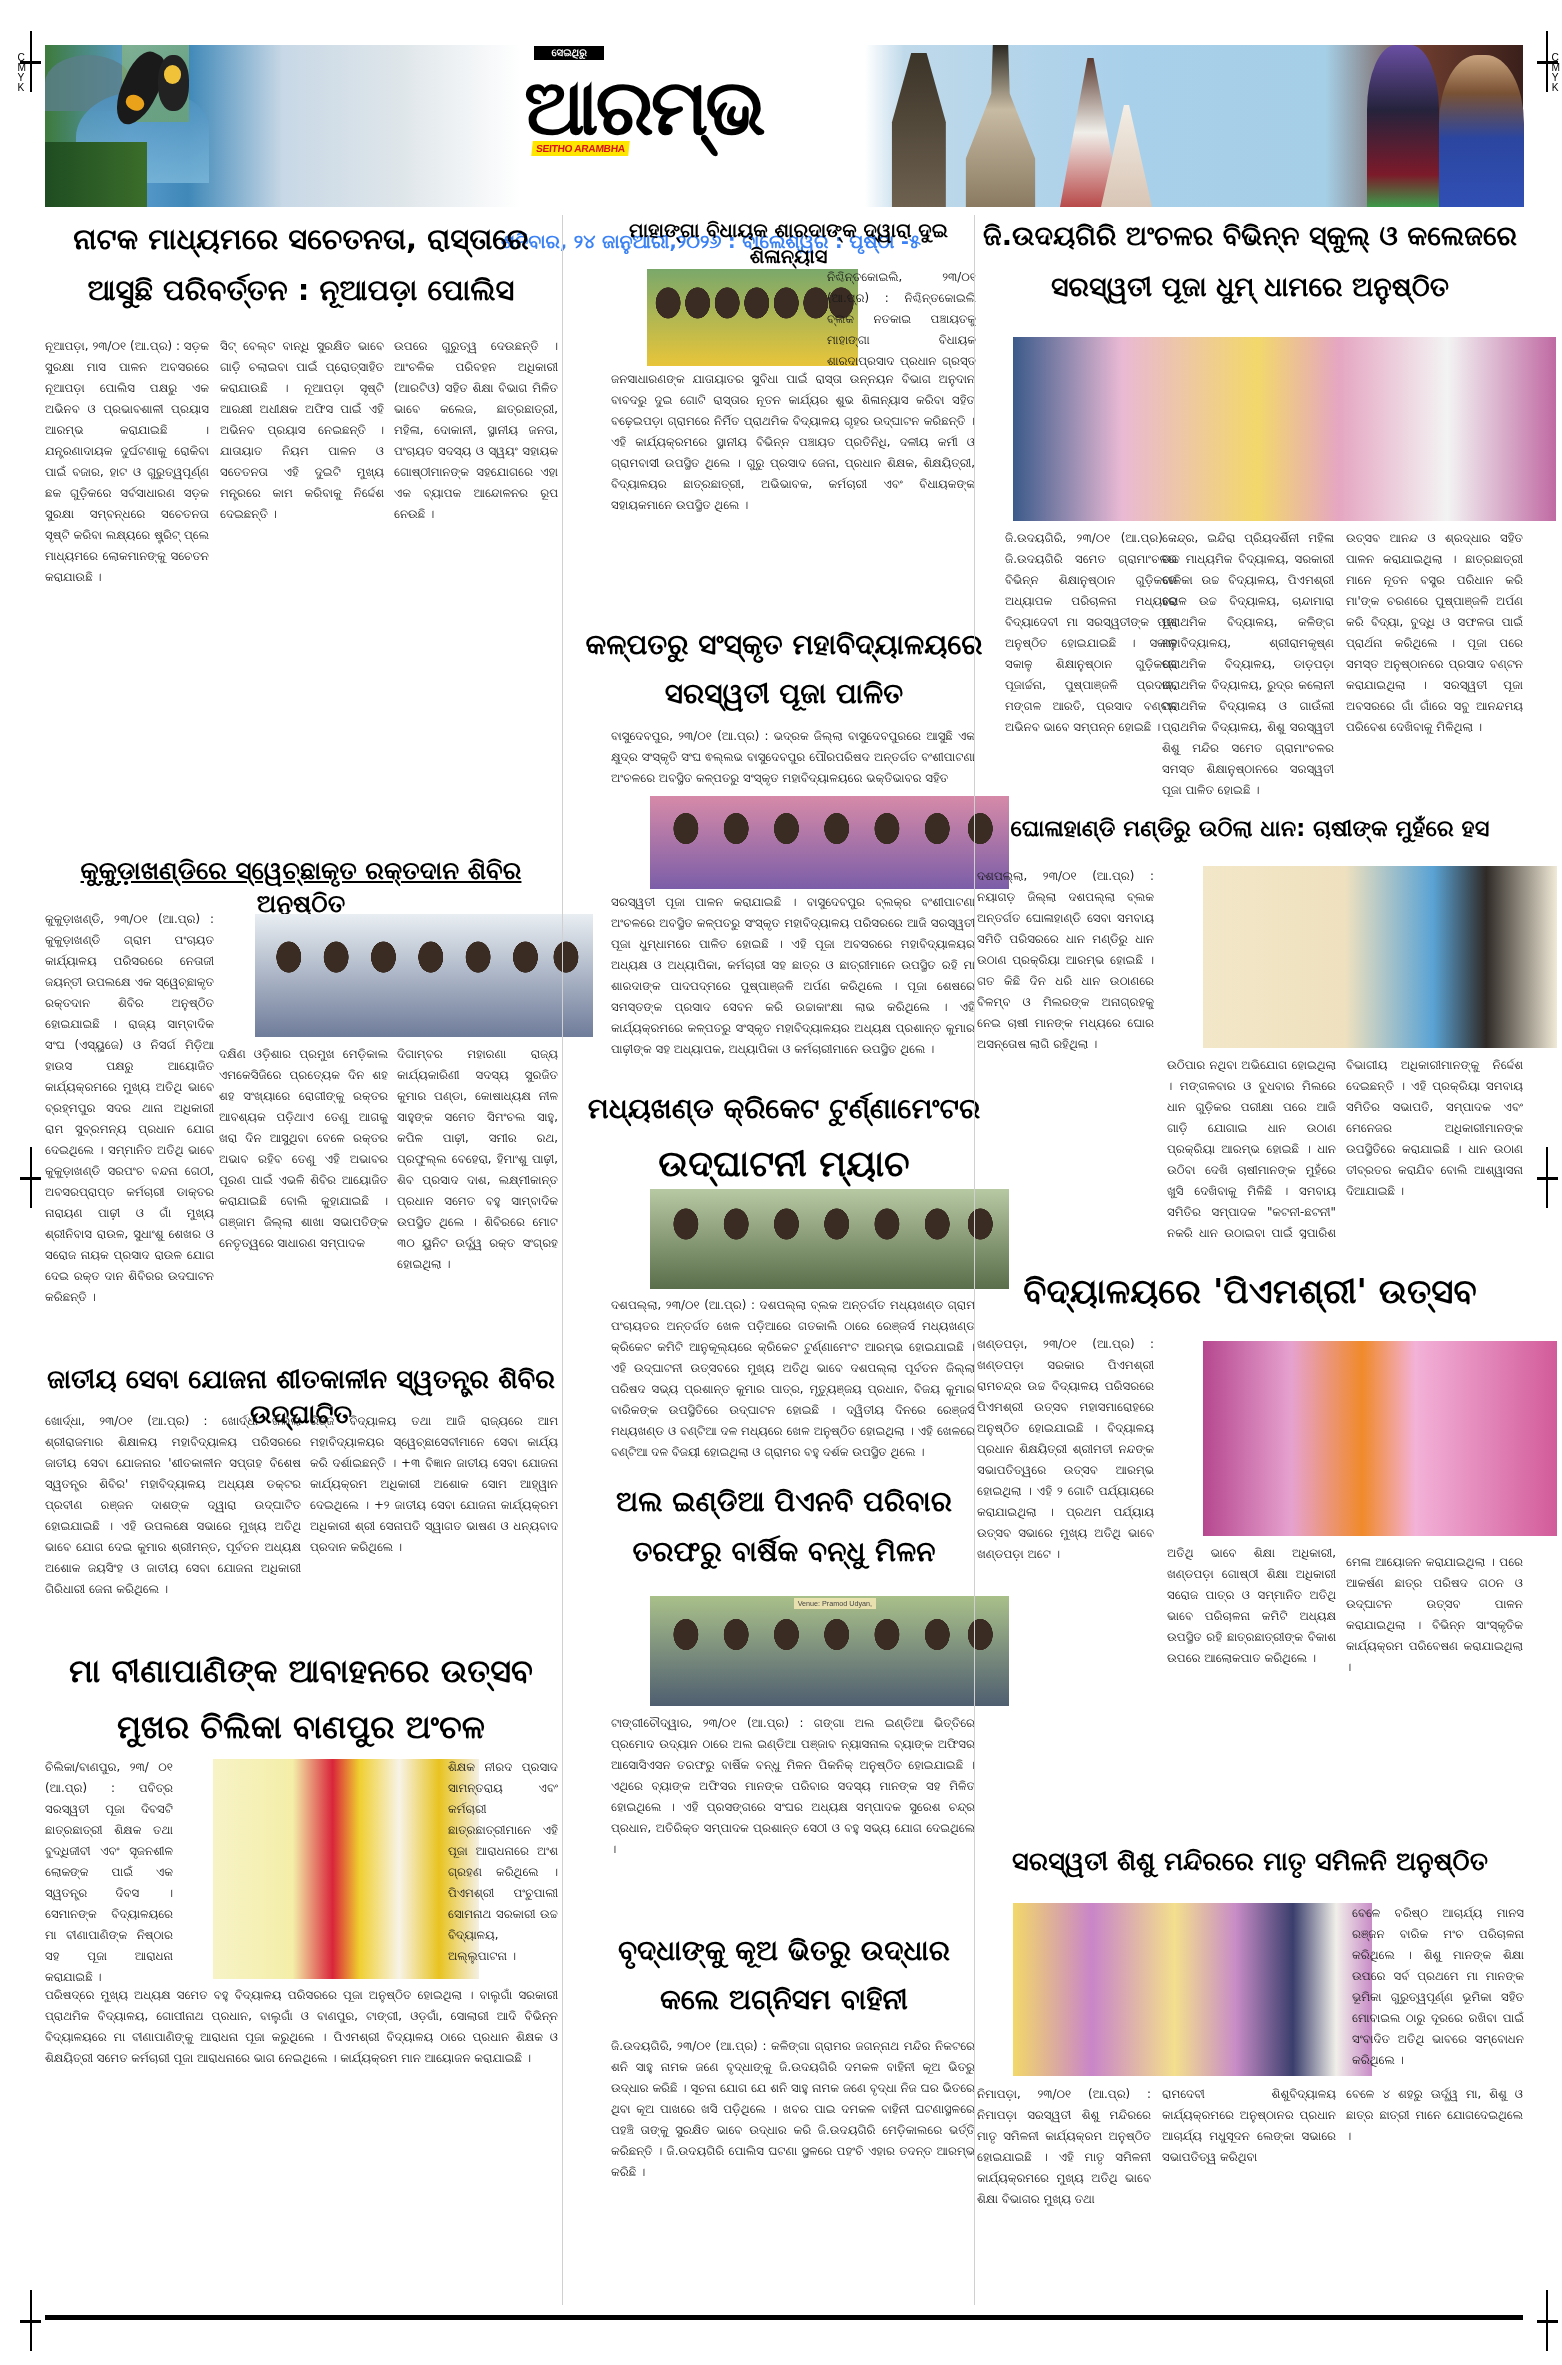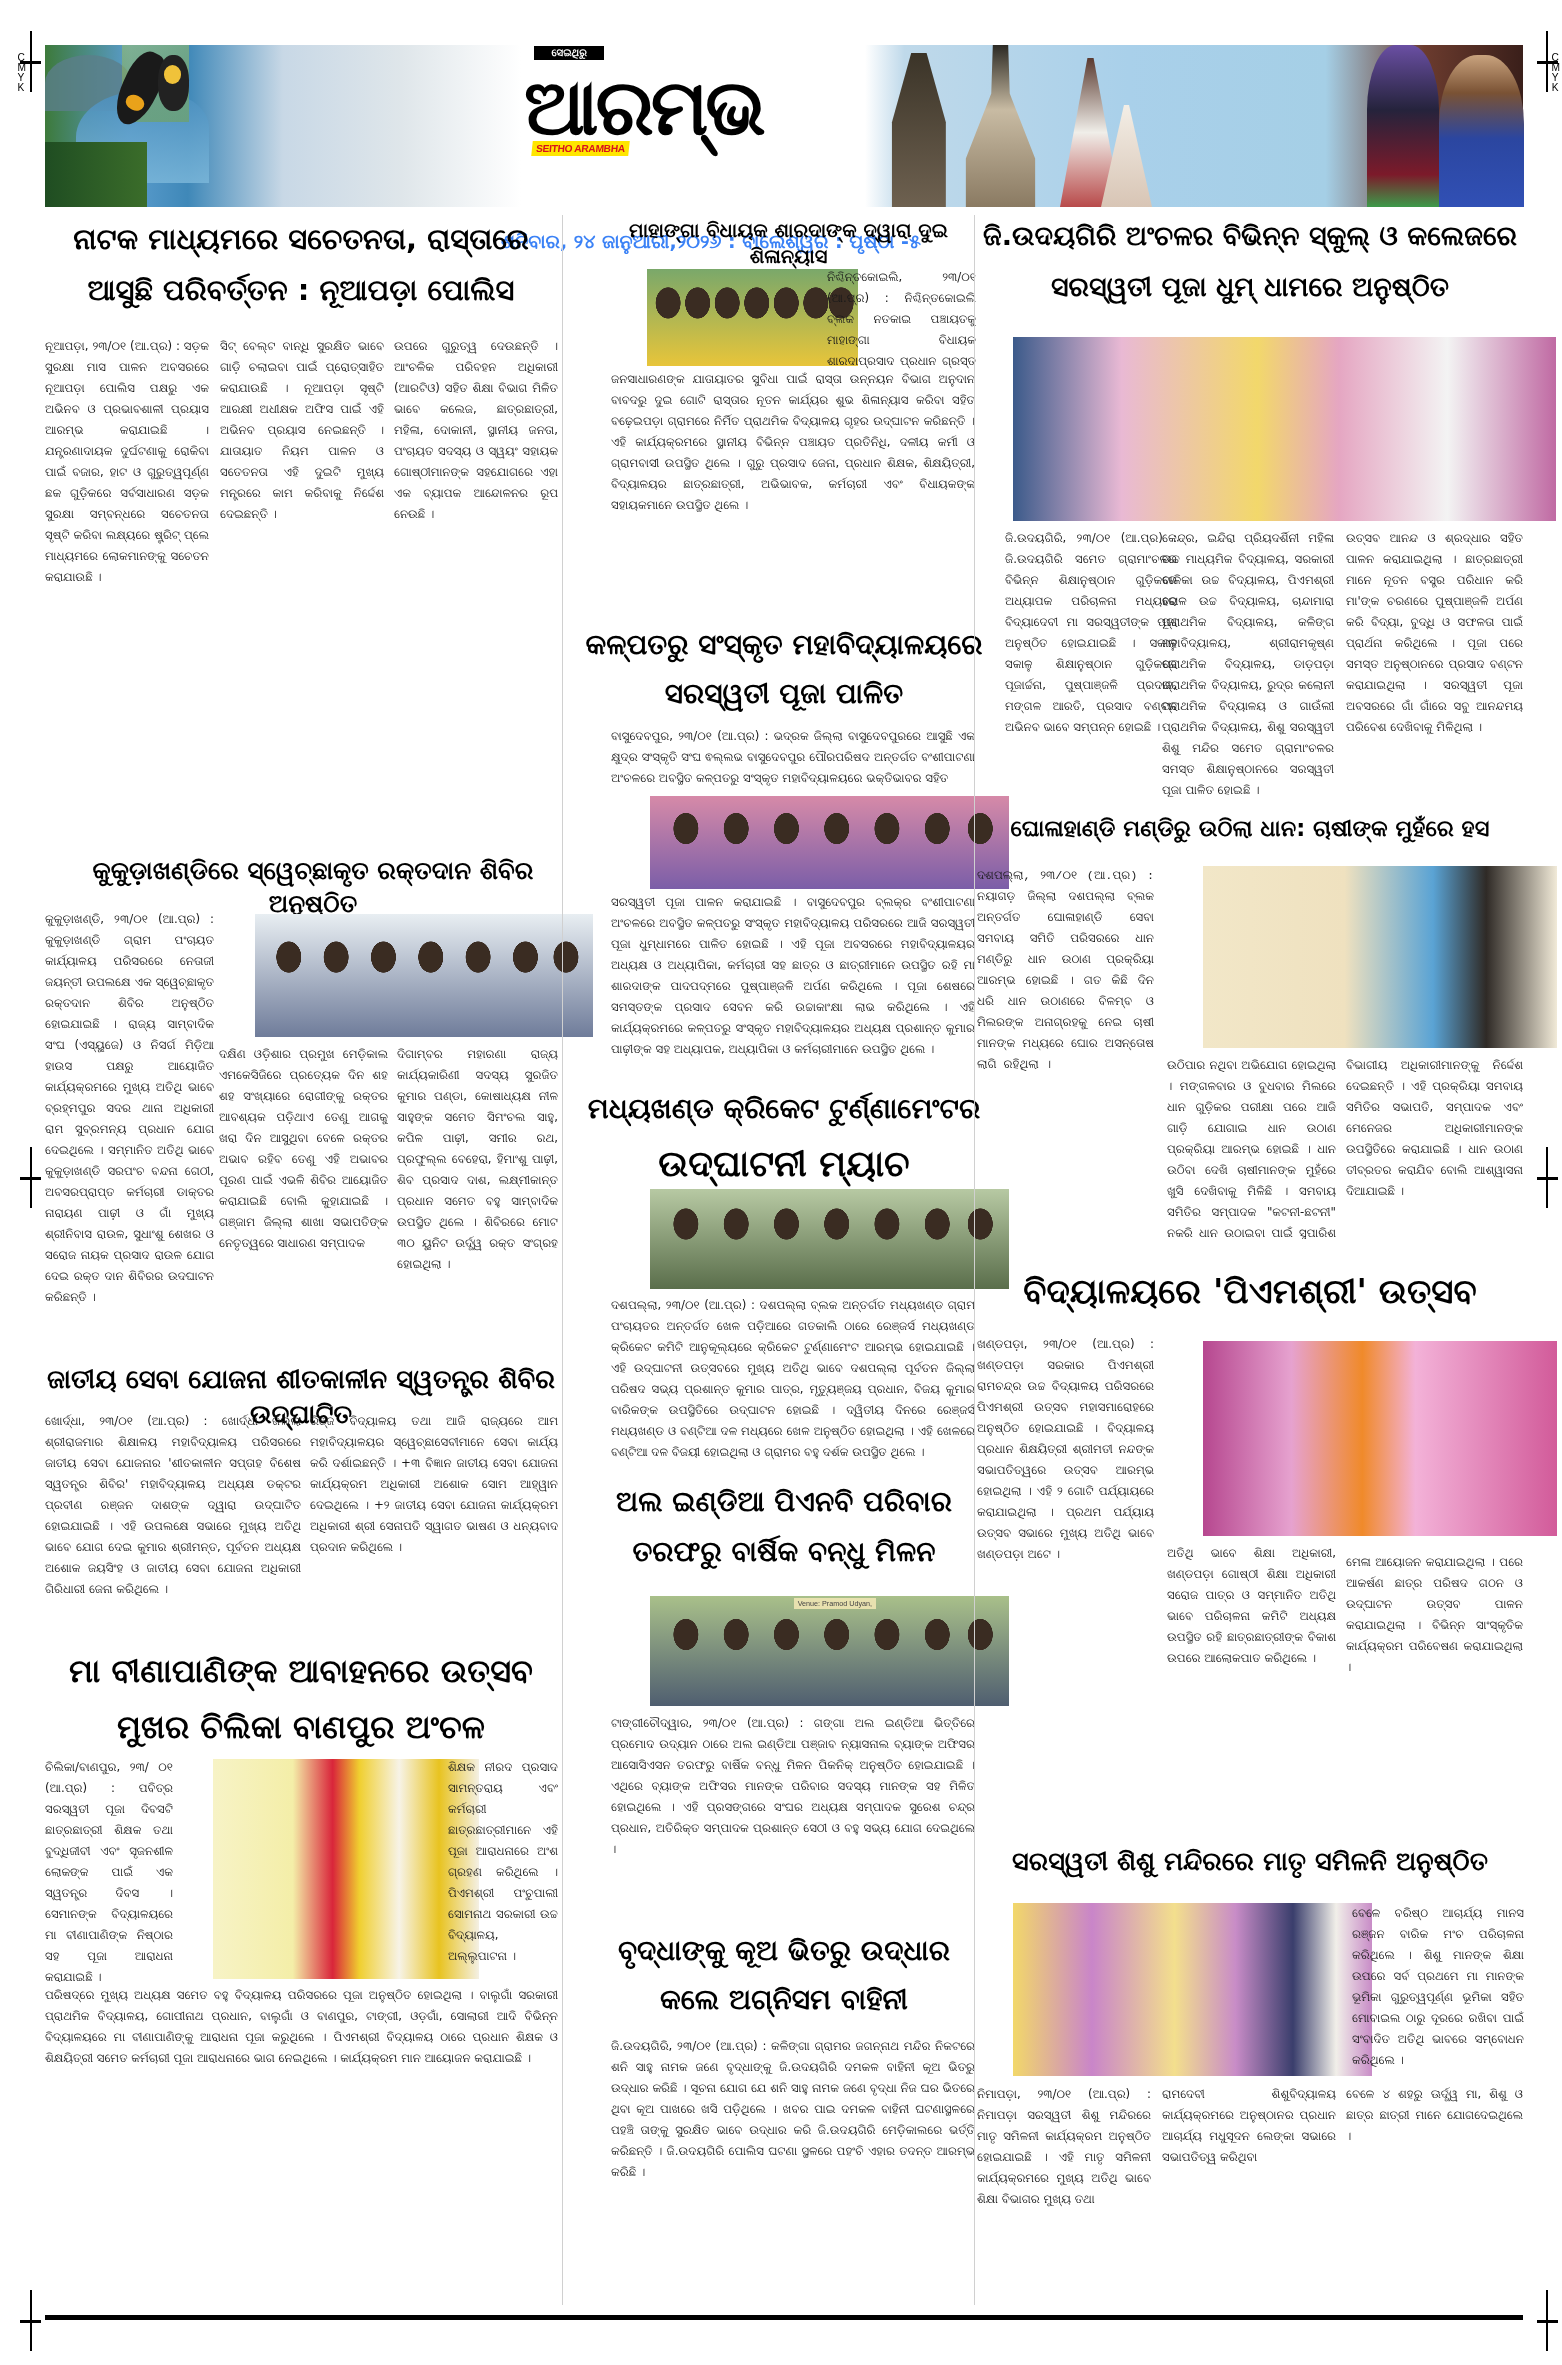--- a/index.html
+++ b/index.html
@@ -143,26 +143,26 @@
 <div class="body" style="left:611px; top:892px; width:364px; height:190px;">ସରସ୍ୱତୀ ପୂଜା ପାଳନ କରାଯାଇଛି । ବାସୁଦେବପୁର ବ୍ଲକ୍‌ର ବଂଶୀପାଟଣା ଅଂଚଳରେ ଅବସ୍ଥିତ କଳ୍ପତରୁ ସଂସ୍କୃତ ମହାବିଦ୍ୟାଳୟ ପରିସରରେ ଆଜି ସରସ୍ୱତୀ ପୂଜା ଧୁମ୍‌ଧାମରେ ପାଳିତ ହୋଇଛି । ଏହି ପୂଜା ଅବସରରେ ମହାବିଦ୍ୟାଳୟର ଅଧ୍ୟକ୍ଷ ଓ ଅଧ୍ୟାପିକା, କର୍ମଚାରୀ ସହ ଛାତ୍ର ଓ ଛାତ୍ରୀମାନେ ଉପସ୍ଥିତ ରହି ମା ଶାରଦାଙ୍କ ପାଦପଦ୍ମରେ ପୁଷ୍ପାଞ୍ଜଳି ଅର୍ପଣ କରିଥିଲେ । ପୂଜା ଶେଷରେ ସମସ୍ତଙ୍କ ପ୍ରସାଦ ସେବନ କରି ଉଚ୍ଚାକାଂକ୍ଷା ଲାଭ କରିଥିଲେ । ଏହି କାର୍ଯ୍ୟକ୍ରମରେ କଳ୍ପତରୁ ସଂସ୍କୃତ ମହାବିଦ୍ୟାଳୟର ଅଧ୍ୟକ୍ଷ ପ୍ରଶାନ୍ତ କୁମାର ପାଢ଼ୀଙ୍କ ସହ ଅଧ୍ୟାପକ, ଅଧ୍ୟାପିକା ଓ କର୍ମଚାରୀମାନେ ଉପସ୍ଥିତ ଥିଲେ ।</div>
 
 <div class="hl" style="left:976px; top:218px; width:548px; font-size:27px;">ଜି.ଉଦୟଗିରି ଅଂଚଳର ବିଭିନ୍ନ ସ୍କୁଲ୍ ଓ କଲେଜରେ</div>
 <div class="hl" style="left:976px; top:269px; width:548px; font-size:27px;">ସରସ୍ୱତୀ ପୂଜା ଧୁମ୍ ଧାମରେ ଅନୁଷ୍ଠିତ</div>
 <div class="photo" style="left:977px; top:337px; width:543px; height:184px; background: linear-gradient(90deg,#3b5a8a 0%, #e9b9d4 20%, #f2d86b 45%, #e5a6c2 60%, #f3f3f3 80%, #c06aa3 100%);"></div>
 <div class="body" style="left:977px; top:528px; width:172px; height:307px;margin-left:28px;">ଜି.ଉଦୟଗିରି, ୨୩/୦୧ (ଆ.ପ୍ର) : ଜି.ଉଦୟଗିରି ସମେତ ଗ୍ରାମାଂଚଳର ବିଭିନ୍ନ ଶିକ୍ଷାନୁଷ୍ଠାନ ଗୁଡ଼ିକରେ ଅଧ୍ୟାପକ ପରିଚାଳନା ମଧ୍ୟରେ ବିଦ୍ୟାଦେବୀ ମା ସରସ୍ୱତୀଙ୍କ ପୂଜା ଅନୁଷ୍ଠିତ ହୋଇଯାଇଛି । ସକାଳୁ ସକାଳୁ ଶିକ୍ଷାନୁଷ୍ଠାନ ଗୁଡ଼ିକରେ ପୂଜାର୍ଚ୍ଚନା, ପୁଷ୍ପାଞ୍ଜଳି ପ୍ରଦାନ, ମଙ୍ଗଳ ଆରତି, ପ୍ରସାଦ ବଣ୍ଟନ ଅଭିନବ ଭାବେ ସମ୍ପନ୍ନ ହୋଇଛି ।</div>
 <div class="body" style="left:1162px; top:528px; width:172px; height:307px;">କେନ୍ଦ୍ର, ଇନ୍ଦିରା ପ୍ରିୟଦର୍ଶିନୀ ମହିଳା ଉଚ୍ଚ ମାଧ୍ୟମିକ ବିଦ୍ୟାଳୟ, ସରକାରୀ ବାଳିକା ଉଚ୍ଚ ବିଦ୍ୟାଳୟ, ପିଏମଶ୍ରୀ ହରାଳ ଉଚ୍ଚ ବିଦ୍ୟାଳୟ, ଚାନ୍ଦାମାରା ପ୍ରାଥମିକ ବିଦ୍ୟାଳୟ, କଳିଙ୍ଗ ମହାବିଦ୍ୟାଳୟ, ଶ୍ରୀରାମକୃଷ୍ଣ ପ୍ରାଥମିକ ବିଦ୍ୟାଳୟ, ଡାଡ଼ପଡ଼ା ପ୍ରାଥମିକ ବିଦ୍ୟାଳୟ, ରୁଦ୍ର କଲୋନୀ ପ୍ରାଥମିକ ବିଦ୍ୟାଳୟ ଓ ଗାଉଁଲୀ ପ୍ରାଥମିକ ବିଦ୍ୟାଳୟ, ଶିଶୁ ସରସ୍ୱତୀ ଶିଶୁ ମନ୍ଦିର ସମେତ ଗ୍ରାମାଂଚଳର ସମସ୍ତ ଶିକ୍ଷାନୁଷ୍ଠାନରେ ସରସ୍ୱତୀ ପୂଜା ପାଳିତ ହୋଇଛି ।</div>
 <div class="body" style="left:1346px; top:528px; width:177px; height:307px;">ଉତ୍ସବ ଆନନ୍ଦ ଓ ଶ୍ରଦ୍ଧାର ସହିତ ପାଳନ କରାଯାଇଥିଲା । ଛାତ୍ରଛାତ୍ରୀ ମାନେ ନୂତନ ବସ୍ତ୍ର ପରିଧାନ କରି ମା'ଙ୍କ ଚରଣରେ ପୁଷ୍ପାଞ୍ଜଳି ଅର୍ପଣ କରି ବିଦ୍ୟା, ବୁଦ୍ଧି ଓ ସଫଳତା ପାଇଁ ପ୍ରାର୍ଥନା କରିଥିଲେ । ପୂଜା ପରେ ସମସ୍ତ ଅନୁଷ୍ଠାନରେ ପ୍ରସାଦ ବଣ୍ଟନ କରାଯାଇଥିଲା । ସରସ୍ୱତୀ ପୂଜା ଅବସରରେ ଗାଁ ଗାଁରେ ସବୁ ଆନନ୍ଦମୟ ପରିବେଶ ଦେଖିବାକୁ ମିଳିଥିଲା ।</div>
 
 <div class="hl" style="left:976px; top:813px; width:548px; font-size:22.5px;">ଘୋଳାହାଣ୍ଡି ମଣ୍ଡିରୁ ଉଠିଲା ଧାନ: ଚାଷୀଙ୍କ ମୁହଁରେ ହସ</div>
-<div class="body" style="left:977px; top:866px; width:177px; height:359px;font-family:Liberation Mono, monospace;">ଦଶପଲ୍ଲା, ୨୩/୦୧ (ଆ.ପ୍ର) : ନୟାଗଡ଼ ଜିଲ୍ଲା ଦଶପଲ୍ଲା ବ୍ଲକ ଅନ୍ତର୍ଗତ ଘୋଳାହାଣ୍ଡି ସେବା ସମବାୟ ସମିତି ପରିସରରେ ଧାନ ମଣ୍ଡିରୁ ଧାନ ଉଠାଣ ପ୍ରକ୍ରିୟା ଆରମ୍ଭ ହୋଇଛି । ଗତ କିଛି ଦିନ ଧରି ଧାନ ଉଠାଣରେ ବିଳମ୍ବ ଓ ମିଲରଙ୍କ ଅନାଗ୍ରହକୁ ନେଇ ଚାଷୀ ମାନଙ୍କ ମଧ୍ୟରେ ଘୋର ଅସନ୍ତୋଷ ଲାଗି ରହିଥିଲା ।</div>
+<div class="body" style="left:977px; top:866px; width:177px; height:359px;">ଦଶପଲ୍ଲା, ୨୩/୦୧ (ଆ.ପ୍ର) : ନୟାଗଡ଼ ଜିଲ୍ଲା ଦଶପଲ୍ଲା ବ୍ଲକ ଅନ୍ତର୍ଗତ ଘୋଳାହାଣ୍ଡି ସେବା ସମବାୟ ସମିତି ପରିସରରେ ଧାନ ମଣ୍ଡିରୁ ଧାନ ଉଠାଣ ପ୍ରକ୍ରିୟା ଆରମ୍ଭ ହୋଇଛି । ଗତ କିଛି ଦିନ ଧରି ଧାନ ଉଠାଣରେ ବିଳମ୍ବ ଓ ମିଲରଙ୍କ ଅନାଗ୍ରହକୁ ନେଇ ଚାଷୀ ମାନଙ୍କ ମଧ୍ୟରେ ଘୋର ଅସନ୍ତୋଷ ଲାଗି ରହିଥିଲା ।</div>
 <div class="photo" style="left:1167px; top:866px; width:354px; height:182px; background: linear-gradient(90deg,#f2e7c8 0%,#efe1bf 40%,#5aa3d4 65%,#2f2a26 80%,#f1ead8 100%);"></div>
 <div class="body" style="left:1167px; top:1055px; width:169px; height:184px;">ଉଠିପାର ନଥିବା ଅଭିଯୋଗ ହୋଇଥିଲା । ମଙ୍ଗଳବାର ଓ ବୁଧବାର ମିଲରେ ଧାନ ଗୁଡ଼ିକର ପରୀକ୍ଷା ପରେ ଆଜି ଗାଡ଼ି ଯୋଗାଇ ଧାନ ଉଠାଣ ପ୍ରକ୍ରିୟା ଆରମ୍ଭ ହୋଇଛି । ଧାନ ଉଠିବା ଦେଖି ଚାଷୀମାନଙ୍କ ମୁହଁରେ ଖୁସି ଦେଖିବାକୁ ମିଳିଛି । ସମବାୟ ସମିତିର ସମ୍ପାଦକ "କଟନୀ-ଛଟନୀ" ନକରି ଧାନ ଉଠାଇବା ପାଇଁ ସୁପାରିଶ କରିଛନ୍ତି ।</div>
 <div class="body" style="left:1346px; top:1055px; width:177px; height:184px;">ବିଭାଗୀୟ ଅଧିକାରୀମାନଙ୍କୁ ନିର୍ଦ୍ଦେଶ ଦେଇଛନ୍ତି । ଏହି ପ୍ରକ୍ରିୟା ସମବାୟ ସମିତିର ସଭାପତି, ସମ୍ପାଦକ ଏବଂ ମେନେଜର ଅଧିକାରୀମାନଙ୍କ ଉପସ୍ଥିତିରେ କରାଯାଇଛି । ଧାନ ଉଠାଣ ତୀବ୍ରତର କରାଯିବ ବୋଲି ଆଶ୍ୱାସନା ଦିଆଯାଇଛି ।</div>
 
-<div class="hl" style="left:57px; top:854px; width:512px; font-size:24.6px;">କୁକୁଡ଼ାଖଣ୍ଡିରେ ସ୍ୱେଚ୍ଛାକୃତ ରକ୍ତଦାନ ଶିବିର ଅନୁଷ୍ଠିତ</div>
+<div class="hl" style="left:45px; top:854px; width:512px; font-size:24.6px;text-decoration:underline;">କୁକୁଡ଼ାଖଣ୍ଡିରେ ସ୍ୱେଚ୍ଛାକୃତ ରକ୍ତଦାନ ଶିବିର ଅନୁଷ୍ଠିତ</div>
 <div class="body" style="left:45px; top:909px; width:169px; height:425px;">କୁକୁଡ଼ାଖଣ୍ଡି, ୨୩/୦୧ (ଆ.ପ୍ର) : କୁକୁଡ଼ାଖଣ୍ଡି ଗ୍ରାମ ପଂଚାୟତ କାର୍ଯ୍ୟାଳୟ ପରିସରରେ ନେତାଜୀ ଜୟନ୍ତୀ ଉପଲକ୍ଷେ ଏକ ସ୍ୱେଚ୍ଛାକୃତ ରକ୍ତଦାନ ଶିବିର ଅନୁଷ୍ଠିତ ହୋଇଯାଇଛି । ରାଜ୍ୟ ସାମ୍ବାଦିକ ସଂଘ (ଏସ୍‌ୟୁଜେ) ଓ ନିସର୍ଗ ମିଡ଼ିଆ ହାଉସ ପକ୍ଷରୁ ଆୟୋଜିତ କାର୍ଯ୍ୟକ୍ରମରେ ମୁଖ୍ୟ ଅତିଥି ଭାବେ ବ୍ରହ୍ମପୁର ସଦର ଥାନା ଅଧିକାରୀ ରାମ ସୁବ୍ରମନ୍ୟ ପ୍ରଧାନ ଯୋଗ ଦେଇଥିଲେ । ସମ୍ମାନିତ ଅତିଥି ଭାବେ କୁକୁଡ଼ାଖଣ୍ଡି ସରପଂଚ ବନ୍ଦନା ଗେଠୀ, ଅବସରପ୍ରାପ୍ତ କର୍ମଚାରୀ ଡାକ୍ତର ନାରାୟଣ ପାଢ଼ୀ ଓ ଗାଁ ମୁଖ୍ୟ ଶ୍ରୀନିବାସ ରାଉଳ, ସୁଧାଂଶୁ ଶେଖର ଓ ସରୋଜ ନାୟକ ପ୍ରସାଦ ରାଉଳ ଯୋଗ ଦେଇ ରକ୍ତ ଦାନ ଶିବିରର ଉଦଘାଟନ କରିଛନ୍ତି ।</div>
 <div class="photo ph-people" style="left:219px; top:914px; width:338px; height:123px; --bg1:#e8eef2; --bg2:#6f7c9a;"></div>
 <div class="body" style="left:219px; top:1044px; width:169px; height:292px;">ଦକ୍ଷିଣ ଓଡ଼ିଶାର ପ୍ରମୁଖ ମେଡ଼ିକାଲ ଏମକେସିଜିରେ ପ୍ରତ୍ୟେକ ଦିନ ଶହ ଶହ ସଂଖ୍ୟାରେ ରୋଗୀଙ୍କୁ ରକ୍ତର ଆବଶ୍ୟକ ପଡ଼ିଥାଏ ତେଣୁ ଆଗକୁ ଖରା ଦିନ ଆସୁଥିବା ବେଳେ ରକ୍ତର ଅଭାବ ରହିବ ତେଣୁ ଏହି ଅଭାବର ପୂରଣ ପାଇଁ ଏଭଳି ଶିବିର ଆୟୋଜିତ କରାଯାଇଛି ବୋଲି କୁହାଯାଇଛି । ଗଞ୍ଜାମ ଜିଲ୍ଲା ଶାଖା ସଭାପତିଙ୍କ ନେତୃତ୍ୱରେ ସାଧାରଣ ସମ୍ପାଦକ</div>
 <div class="body" style="left:397px; top:1044px; width:161px; height:292px;">ଦିଗାମ୍ବର ମହାରଣା ରାଜ୍ୟ କାର୍ଯ୍ୟକାରିଣୀ ସଦସ୍ୟ ସୁରଜିତ କୁମାର ପଣ୍ଡା, କୋଷାଧ୍ୟକ୍ଷ ନୀଳ ସାହୁଙ୍କ ସମେତ ସିମଂଚଲ ସାହୁ, କପିଳ ପାଢ଼ୀ, ସମୀର ରଥ, ପ୍ରଫୁଲ୍ଲ ବେହେରା, ହିମାଂଶୁ ପାଢ଼ୀ, ଶିବ ପ୍ରସାଦ ଦାଶ, ଲକ୍ଷ୍ମୀକାନ୍ତ ପ୍ରଧାନ ସମେତ ବହୁ ସାମ୍ବାଦିକ ଉପସ୍ଥିତ ଥିଲେ । ଶିବିରରେ ମୋଟ ୩୦ ୟୁନିଟ ଉର୍ଦ୍ଧ୍ୱ ରକ୍ତ ସଂଗ୍ରହ ହୋଇଥିଲା ।</div>
 
 <div class="hl" style="left:584px; top:1090px; width:400px; font-size:28px;">ମଧ୍ୟଖଣ୍ଡ କ୍ରିକେଟ ଟୁର୍ଣ୍ଣାମେଂଟର</div>
 <div class="hl" style="left:584px; top:1140px; width:400px; font-size:36px;">ଉଦ୍‌ଘାଟନୀ ମ୍ୟାଚ</div>
 <div class="photo ph-people" style="left:614px; top:1189px; width:359px; height:100px; --bg1:#b7c9a3; --bg2:#5a6e4b;"></div>
 <div class="body" style="left:611px; top:1295px; width:364px; height:172px;">ଦଶପଲ୍ଲା, ୨୩/୦୧ (ଆ.ପ୍ର) : ଦଶପଲ୍ଲା ବ୍ଲକ ଅନ୍ତର୍ଗତ ମଧ୍ୟଖଣ୍ଡ ଗ୍ରାମ ପଂଚାୟତର ଅନ୍ତର୍ଗତ ଖେଳ ପଡ଼ିଆରେ ଗତକାଲି ଠାରେ ରେଞ୍ଜର୍ସ ମଧ୍ୟଖଣ୍ଡ କ୍ରିକେଟ କମିଟି ଆନୁକୂଲ୍ୟରେ କ୍ରିକେଟ ଟୁର୍ଣ୍ଣାମେଂଟ ଆରମ୍ଭ ହୋଇଯାଇଛି । ଏହି ଉଦ୍‌ଘାଟନୀ ଉତ୍ସବରେ ମୁଖ୍ୟ ଅତିଥି ଭାବେ ଦଶପଲ୍ଲା ପୂର୍ବତନ ଜିଲ୍ଲା ପରିଷଦ ସଭ୍ୟ ପ୍ରଶାନ୍ତ କୁମାର ପାତ୍ର, ମୃତ୍ୟୁଞ୍ଜୟ ପ୍ରଧାନ, ବିଜୟ କୁମାର ବାରିକଙ୍କ ଉପସ୍ଥିତିରେ ଉଦ୍‌ଘାଟନ ହୋଇଛି । ଦ୍ୱିତୀୟ ଦିନରେ ରେଞ୍ଜର୍ସ ମଧ୍ୟଖଣ୍ଡ ଓ ବଣ୍ଟିଆ ଦଳ ମଧ୍ୟରେ ଖେଳ ଅନୁଷ୍ଠିତ ହୋଇଥିଲା । ଏହି ଖେଳରେ ବଣ୍ଟିଆ ଦଳ ବିଜୟୀ ହୋଇଥିଲା ଓ ଗ୍ରାମର ବହୁ ଦର୍ଶକ ଉପସ୍ଥିତ ଥିଲେ ।</div>
 

